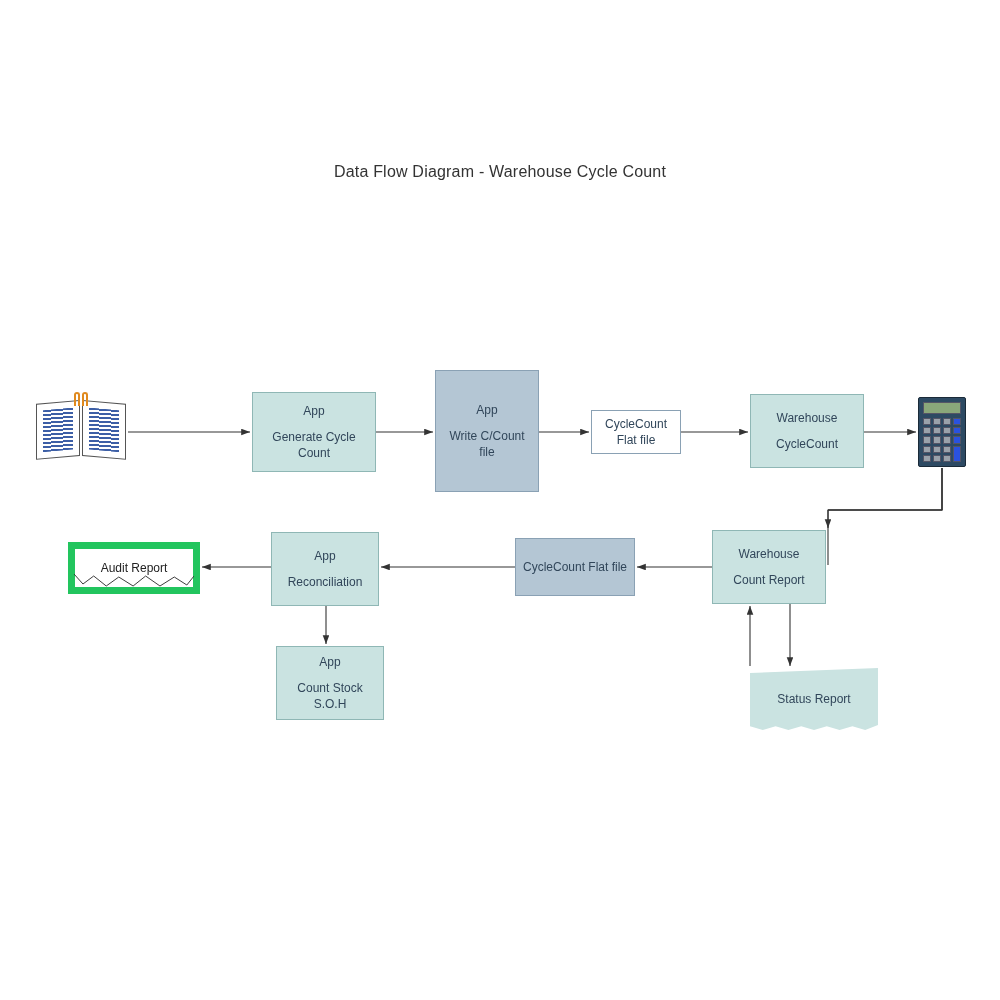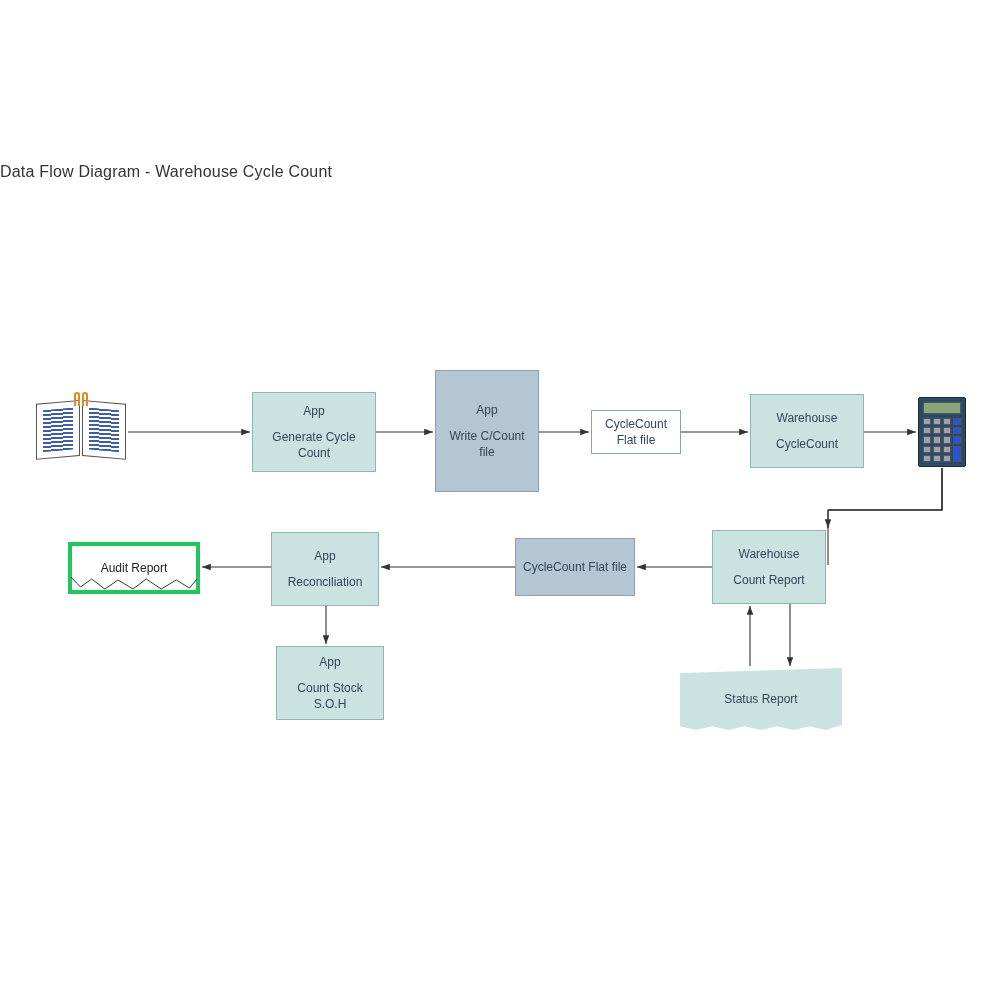--- a/index.html
+++ b/index.html
@@ -1,17 +1,17 @@
 <!DOCTYPE html>
 <html><head>
 <meta charset="utf-8">
 <style>
   *{margin:0;padding:0;box-sizing:border-box}
   body{width:1000px;height:1000px;background:#fff;font-family:Arial,Helvetica,sans-serif;position:relative}
-  .title{position:absolute;width:100%;top:163px;font-size:16px;color:#333;letter-spacing:.2px}
+  .title{position:absolute;width:100%;text-align:center;top:163px;font-size:16px;color:#333;letter-spacing:.2px}
   .node{position:absolute;display:flex;flex-direction:column;align-items:center;justify-content:center;text-align:center;font-size:12px;color:#31465a;line-height:1.35;padding:6px}
   .teal{background:#cae3e1;border:1px solid #8fb7b5}
   .slate{background:#b4c6d4;border:1px solid #8aa1b4}
   .white{background:#fff;border:1px solid #8aa1b4}
   .sub{margin-top:10px}
   svg.arrows{position:absolute;left:0;top:0;width:1000px;height:1000px;pointer-events:none}
   svg .a{stroke:#333;stroke-width:1.1;fill:none}
   
   .book{position:absolute}
   .book .binder{position:absolute;left:50%;top:-8px;transform:translateX(-50%);width:14px;height:18px}
@@ -22,21 +22,21 @@
   .book .page.r{right:0;transform:skewY(5deg);transform-origin:left}
   .book .lines{position:absolute;top:6px;left:6px;right:6px;bottom:6px;background:repeating-linear-gradient(#3d5fa6 0 2px,#fff 2px 4px)}
   
   .calc{position:absolute;background:#2d4a63;border:1px solid #1a2a38;border-radius:2px}
   .calc .scr{position:absolute;top:4px;left:4px;right:4px;height:12px;background:#8aa77a;border:1px solid #556}
   .calc .keys{position:absolute;top:20px;left:4px;right:4px;bottom:4px;display:grid;grid-template-columns:repeat(4,1fr);grid-template-rows:repeat(5,1fr);gap:2px}
   .calc .k{background:#9aa2ab;border:1px solid #556}
   .calc .k.b{background:#2a52e0}
   .calc .k.tall{grid-row:span 2}
   
-  .audit{position:absolute;background:#fff;border:4px solid #22c55e;display:flex;align-items:center;justify-content:center;font-size:12px;color:#222}
+  .audit{position:absolute;background:#fff;border:7px solid #22c55e;display:flex;align-items:center;justify-content:center;font-size:12px;color:#222}
   .audit svg{position:absolute;left:-1px;bottom:-1px;width:calc(100% + 2px);height:14px}
   
   .status{position:absolute;background:#cae3e1;display:flex;align-items:center;justify-content:center;font-size:12px;color:#31465a;clip-path:polygon(0 8%,100% 0,100% 92%,90% 100%,80% 94%,70% 100%,60% 94%,50% 100%,40% 94%,30% 100%,20% 94%,10% 100%,0 94%)}
 </style>
 </head>
 <body>
 
 <div class="title">Data Flow Diagram - Warehouse Cycle Count</div>
 
 <div class="book" style="left:36px;top:400px;width:90px;height:60px">
@@ -115,21 +115,21 @@
 <div class="node teal" style="left:712px;top:530px;width:114px;height:74px">
   <div>Warehouse</div>
   <div class="sub">Count Report</div>
 </div>
 
 <div class="node teal" style="left:276px;top:646px;width:108px;height:74px">
   <div>App</div>
   <div class="sub">Count Stock S.O.H</div>
 </div>
 
-<div class="status" style="left:680px;top:668px;width:162px;height:62px">
+<div class="status" style="left:750px;top:668px;width:128px;height:62px">
   <span>Status Report</span>
 </div>
 
 <svg class="arrows">
   <defs>
     <marker id="ah" markerWidth="10" markerHeight="10" refX="8" refY="3" orient="auto">
       <path d="M0,0 L8,3 L0,6 Z" fill="#333"></path>
     </marker>
   </defs>
 

